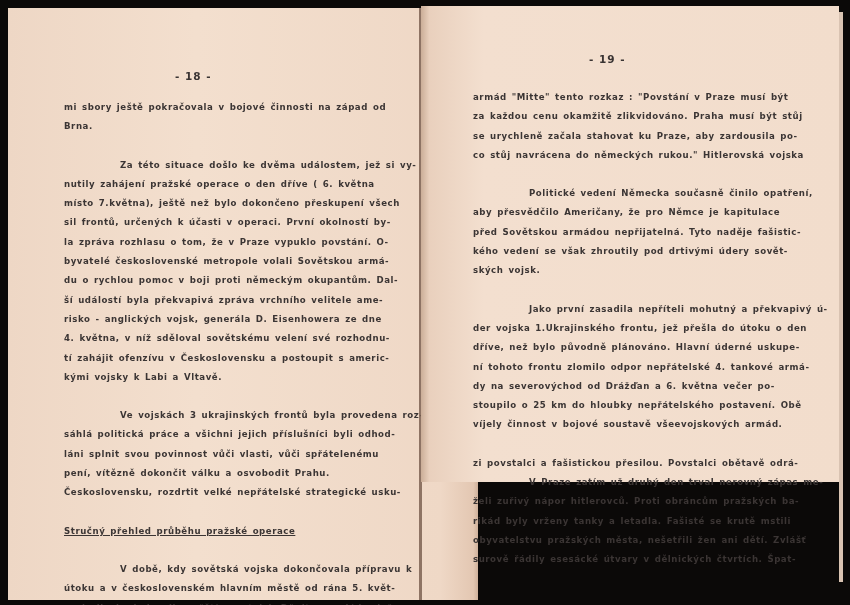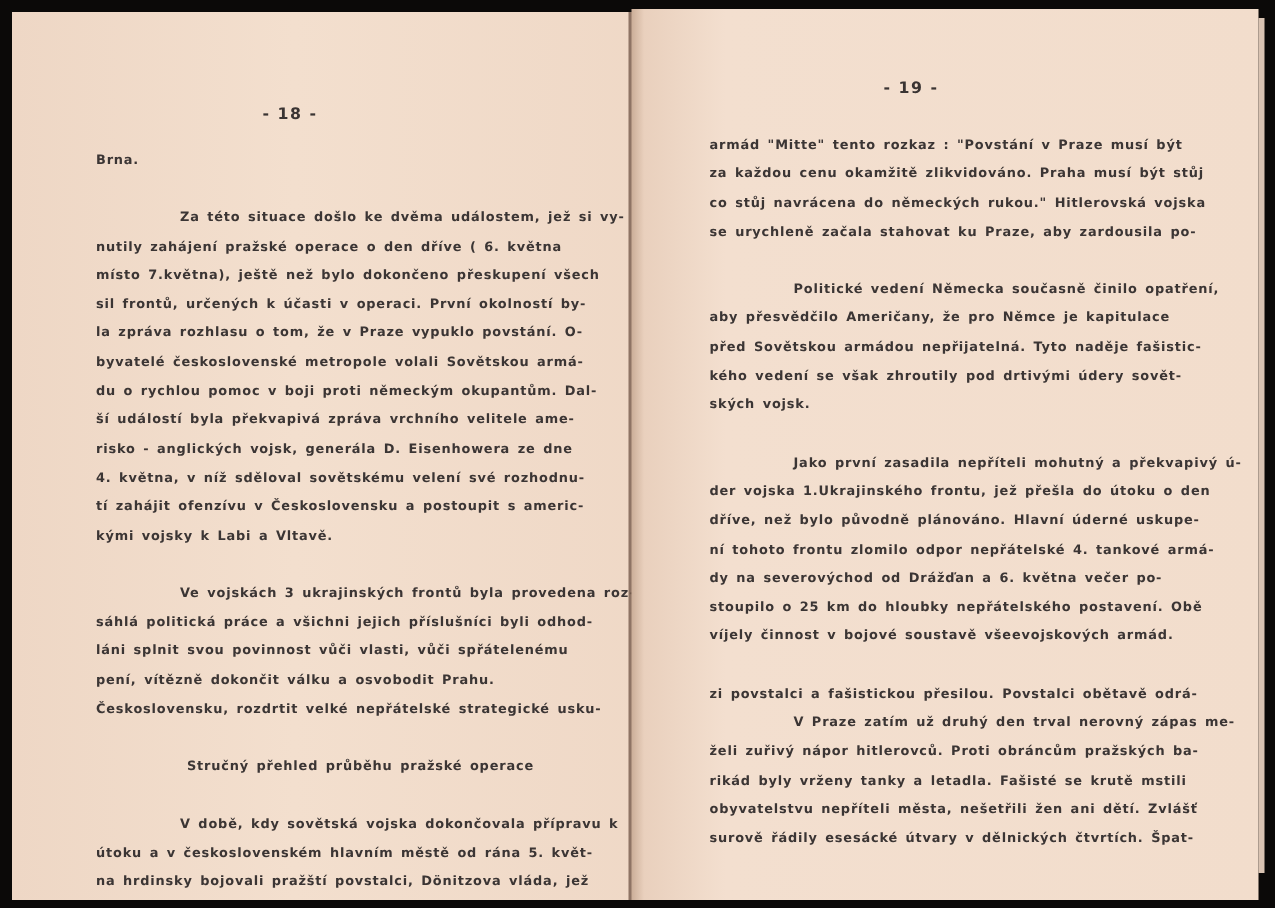--- a/index.html
+++ b/index.html
@@ -1,40 +1,41 @@
 <!DOCTYPE html>
 <html><head>
 <meta charset="utf-8">
 <style>
   html, body { margin:0; padding:0; }
   body { width:850px; height:605px; background:#0b0908; position:relative; overflow:hidden;
          font-family:"DejaVu Sans", sans-serif; }
   .page { position:absolute; top:8px; height:592px; background:#f1dccb; color:#3a3433;
           box-sizing:border-box; }
   #left  { left:8px; width:470px; background:linear-gradient(to right,#eed7c5 0%,#f3dfce 40%,#efd8c6 92%,#e3c7b2 99%,#cfb19b 100%); }
-  #right { left:421px; width:418px; top:6px; height:594px;
+  #right { left:421px; width:418px; top:6px; height:476px;
            background:linear-gradient(to right,#cbae98 0%,#e9d0bd 2%,#f3dfcf 15%,#f2ddcc 100%); }
   #right::after { content:""; position:absolute; right:-4px; top:6px; width:4px; height:570px; background:#d9c3b2; }
   .spine { position:absolute; left:419px; top:8px; width:3px; height:592px; background:#7d6252; opacity:.85; }
   .pno { position:absolute; font-size:10.5px; letter-spacing:1px; font-weight:bold; color:#3a3433; }
   .text { position:absolute; font-size:8.6px; line-height:19.3px; font-weight:bold; letter-spacing:0.55px;
           word-spacing:1.5px; color:#3b3534; }
   .line { white-space:nowrap; display:block; height:19.3px; text-align:justify; text-align-last:justify; }
   .line.last { text-align-last:left; }
   .indent { padding-left:56px; }
   .gap { height:19px; display:block; }
-  .heading { display:block; text-align:right; height:19.3px; }
+  .heading { display:block; text-align:left; text-decoration:underline; height:19.3px; }
 </style>
 </head>
 <body>
 
 <div class="page" id="left">
   <div class="pno" style="left:167px; top:62px;">- 18 -</div>
   <div class="text" id="left-text" style="left:56px; top:90px; width:292px;">
       <div>
+        <span class="line">mi sbory ještě pokračovala v bojové činnosti na západ od</span>
         <span class="line last">Brna.</span>
       </div>
       <span class="gap"></span>
       <div>
         <span class="line indent">Za této situace došlo ke dvěma událostem, jež si vy-</span>
         <span class="line">nutily zahájení pražské operace o den dříve ( 6. května</span>
         <span class="line">místo 7.května), ještě než bylo dokončeno přeskupení všech</span>
         <span class="line">sil frontů, určených k účasti v operaci. První okolností by-</span>
         <span class="line">la zpráva rozhlasu o tom, že v Praze vypuklo povstání. O-</span>
         <span class="line">byvatelé československé metropole volali Sovětskou armá-</span>
@@ -65,22 +66,22 @@
 </div>
 
 <div class="spine"></div>
 
 <div class="page" id="right">
   <div class="pno" style="left:168px; top:47px;">- 19 -</div>
   <div class="text" id="right-text" style="left:52px; top:82px; width:292px;">
       <div>
         <span class="line">armád "Mitte" tento rozkaz : "Povstání v Praze musí být</span>
         <span class="line">za každou cenu okamžitě zlikvidováno. Praha musí být stůj</span>
+        <span class="line">se urychleně začala stahovat ku Praze, aby zardousila po-</span>
         <span class="line">co stůj navrácena do německých rukou." Hitlerovská vojska</span>
-        <span class="line">se urychleně začala stahovat ku Praze, aby zardousila po-</span>
       </div>
       <span class="gap"></span>
       <div>
         <span class="line indent">Politické vedení Německa současně činilo opatření,</span>
         <span class="line">aby přesvědčilo Američany, že pro Němce je kapitulace</span>
         <span class="line">před Sovětskou armádou nepřijatelná. Tyto naděje fašistic-</span>
         <span class="line">kého vedení se však zhroutily pod drtivými údery sovět-</span>
         <span class="line last">ských vojsk.</span>
       </div>
       <span class="gap"></span>
@@ -92,17 +93,17 @@
         <span class="line">dy na severovýchod od Drážďan a 6. května večer po-</span>
         <span class="line">stoupilo o 25 km do hloubky nepřátelského postavení. Obě</span>
         <span class="line last">víjely činnost v bojové soustavě všeevojskových armád.</span>
       </div>
       <span class="gap"></span>
       <div>
         <span class="line">zi povstalci a fašistickou přesilou. Povstalci obětavě odrá-</span>
         <span class="line indent">V Praze zatím už druhý den trval nerovný zápas me-</span>
         <span class="line">želi zuřivý nápor hitlerovců. Proti obráncům pražských ba-</span>
         <span class="line">rikád byly vrženy tanky a letadla. Fašisté se krutě mstili</span>
-        <span class="line">obyvatelstvu nepříteli města, nešetřili žen ani dětí. Zvlášť</span>
+        <span class="line">obyvatelstvu pražských města, nešetřili žen ani dětí. Zvlášť</span>
         <span class="line">surově řádily esesácké útvary v dělnických čtvrtích. Špat-</span>
       </div>
     </div>
 </div>
 
 </body></html>

